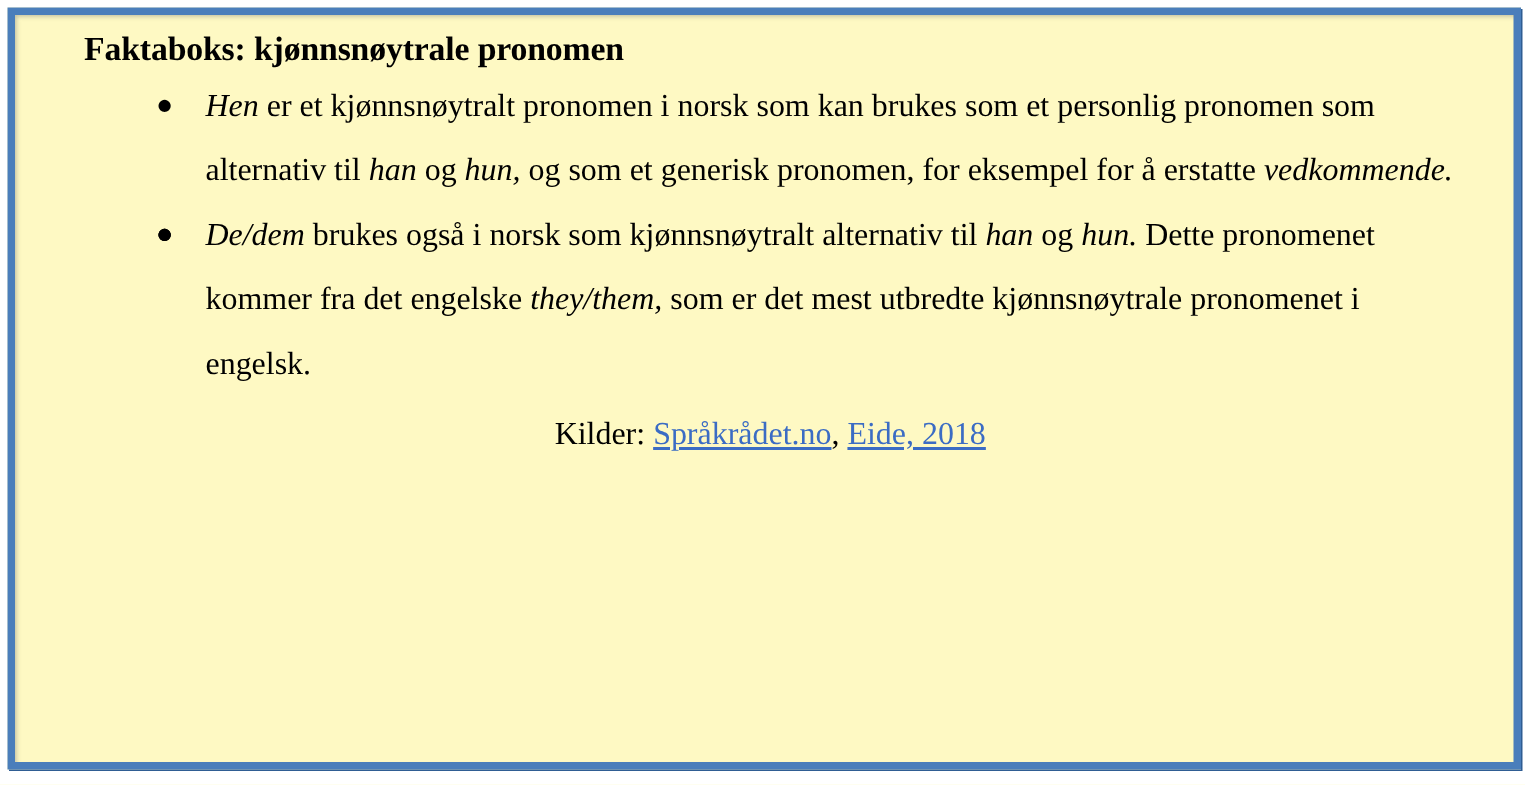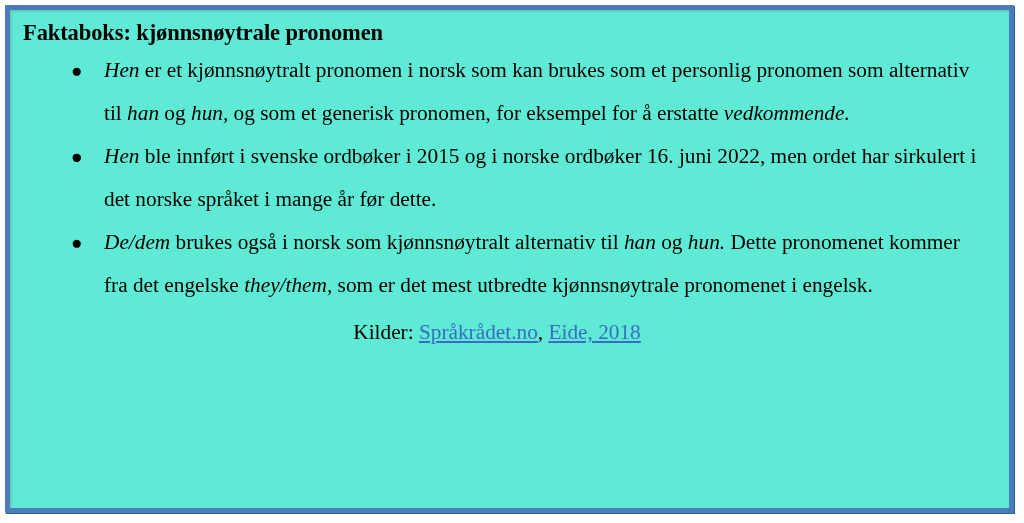--- a/index.html
+++ b/index.html
@@ -14,23 +14,24 @@
     font-family: "Liberation Serif", "DejaVu Serif", serif;
   }
 
   #factbox {
     position: absolute;
     left: 5px;
     top: 5px;
     width: 1009px;
     height: 508px;
     box-sizing: border-box;
-    background: #5eead4;
+    background: #fef9c3;
     border: 5px solid #4a7ebb;
     box-shadow: 1px 1px 0 0 #2f5d93;
+    padding-left: 33px;
   }
 
   
   #factbox::before {
     content: "";
     position: absolute;
     left: 0; top: 0; right: 0; bottom: 0;
     pointer-events: none;
     box-shadow: inset 2px 2px 3px -1px rgba(120,120,120,0.45);
   }
@@ -108,21 +109,20 @@
     <ul class="bullets">
       <li>
         <span class="bullet-dot">●</span>
         <span class="li-text"><span style="font-style: italic;">Hen</span><span> er et kjønnsnøytralt pronomen i norsk som kan brukes som et personlig pronomen som alternativ til </span><span style="font-style: italic;">han</span><span> og </span><span style="font-style: italic;">hun,</span><span> og som et generisk pronomen, for eksempel for å erstatte </span><span style="font-style: italic;">vedkommende.</span></span>
       </li>
       <li>
         <span class="bullet-dot">●</span>
       </li>
       <li>
         <span class="bullet-dot">●</span>
-        <span class="li-text"><span style="font-style: italic;">Hen</span><span> ble innført i svenske ordbøker i 2015 og i norske ordbøker 16. juni 2022, men ordet har sirkulert i det norske språket i mange år før dette.</span></span>
       </li>
       <li>
         <span class="bullet-dot">●</span>
         <span class="li-text"><span style="font-style: italic;">De/dem</span><span> brukes også i norsk som kjønnsnøytralt alternativ til </span><span style="font-style: italic;">han</span><span> og </span><span style="font-style: italic;">hun.</span><span> Dette pronomenet kommer fra det engelske </span><span style="font-style: italic;">they/them,</span><span> som er det mest utbredte kjønnsnøytrale pronomenet i engelsk.</span></span>
       </li>
     </ul>
 
     <div class="sources"><span>Kilder:</span><span> </span><span class="link">Språkrådet.no</span><span>,</span><span> </span><span class="link">Eide, 2018</span></div>
 
   </div>

